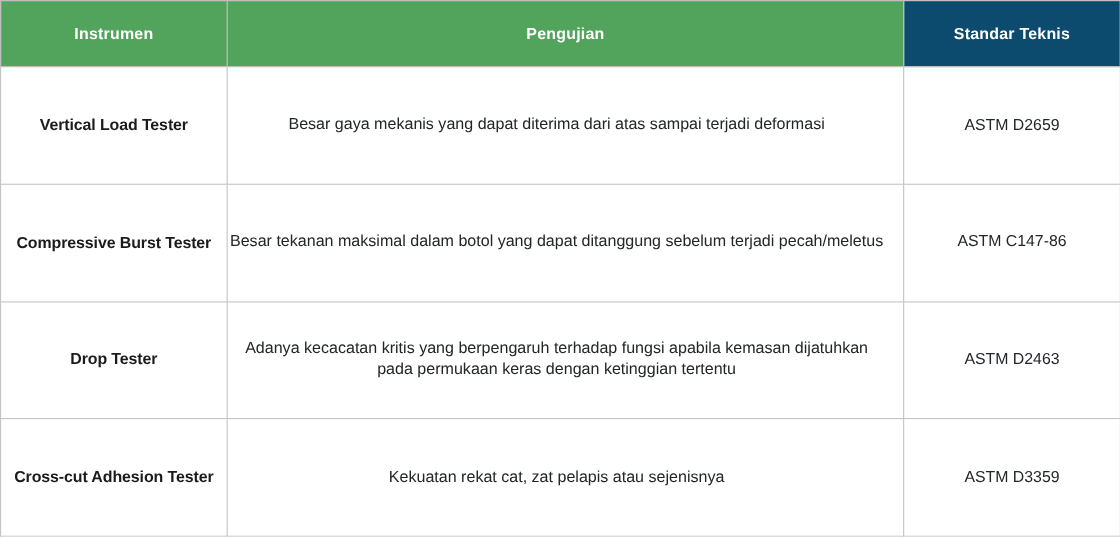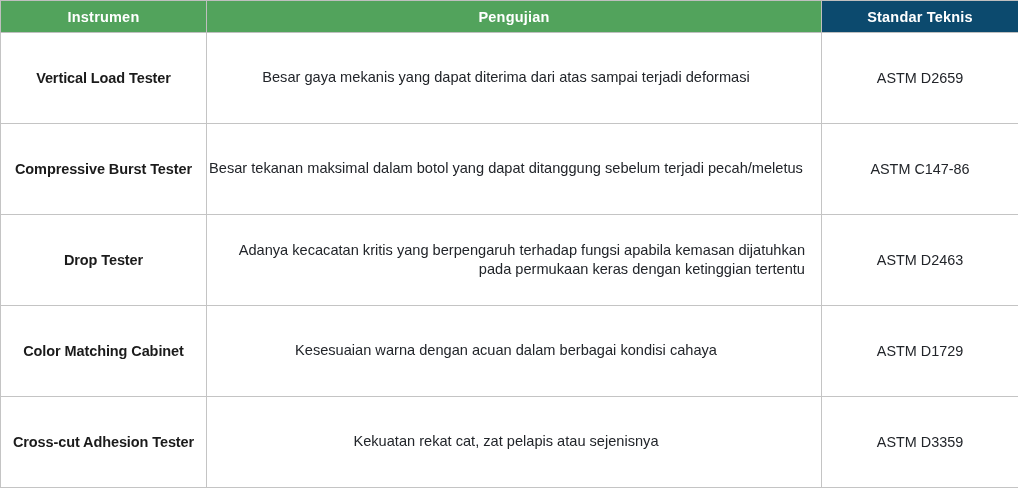--- a/index.html
+++ b/index.html
@@ -30,21 +30,21 @@
   table.spec-table col.col-standar   { width: 197px; }
 
   thead th {
     background: #52a35c;
     color: #ffffff;
     font-size: 14.5px;
     font-weight: bold;
     letter-spacing: 0.2px;
     text-align: center;
     vertical-align: middle;
-    height: 32px;
+    height: 60px;
     border: 1px solid #bfbfbf;
     padding: 4px 8px;
   }
 
   tbody td {
     border: 1px solid #c4c4c4;
     vertical-align: middle;
     text-align: center;
     padding: 6px 10px;
     height: 55px;
@@ -100,27 +100,22 @@
           <td class="cell-pengujian" style="border-color: rgb(196, 196, 196);">Besar gaya mekanis yang dapat diterima dari atas sampai terjadi deformasi</td>
           <td class="cell-standar" style="border-color: rgb(196, 196, 196);">ASTM D2659</td>
         </tr>
         <tr>
           <td class="cell-instrumen" style="border-color: rgb(196, 196, 196);">Compressive Burst Tester</td>
           <td class="cell-pengujian" style="border-color: rgb(196, 196, 196);">Besar tekanan maksimal dalam botol yang dapat ditanggung sebelum terjadi pecah/meletus</td>
           <td class="cell-standar" style="border-color: rgb(196, 196, 196);">ASTM C147-86</td>
         </tr>
         <tr>
           <td class="cell-instrumen" style="border-color: rgb(196, 196, 196);">Drop Tester</td>
-          <td class="cell-pengujian" style="border-color: rgb(196, 196, 196); text-align: right;">Adanya kecacatan kritis yang berpengaruh terhadap fungsi apabila kemasan dijatuhkan pada permukaan keras dengan ketinggian tertentu</td>
+          <td class="cell-pengujian" style="border-color: rgb(196, 196, 196);">Adanya kecacatan kritis yang berpengaruh terhadap fungsi apabila kemasan dijatuhkan pada permukaan keras dengan ketinggian tertentu</td>
           <td class="cell-standar" style="border-color: rgb(196, 196, 196);">ASTM D2463</td>
-        </tr>
-        <tr>
-          <td class="cell-instrumen" style="border-color: rgb(196, 196, 196);">Color Matching Cabinet</td>
-          <td class="cell-pengujian" style="border-color: rgb(196, 196, 196);">Kesesuaian warna dengan acuan dalam berbagai kondisi cahaya</td>
-          <td class="cell-standar" style="border-color: rgb(196, 196, 196);">ASTM D1729</td>
         </tr>
         <tr>
           <td class="cell-instrumen" style="border-color: rgb(196, 196, 196);">Cross-cut Adhesion Tester</td>
           <td class="cell-pengujian" style="border-color: rgb(196, 196, 196);">Kekuatan rekat cat, zat pelapis atau sejenisnya</td>
           <td class="cell-standar" style="border-color: rgb(196, 196, 196);">ASTM D3359</td>
         </tr>
       </tbody>
   </table>
 </div>
 

